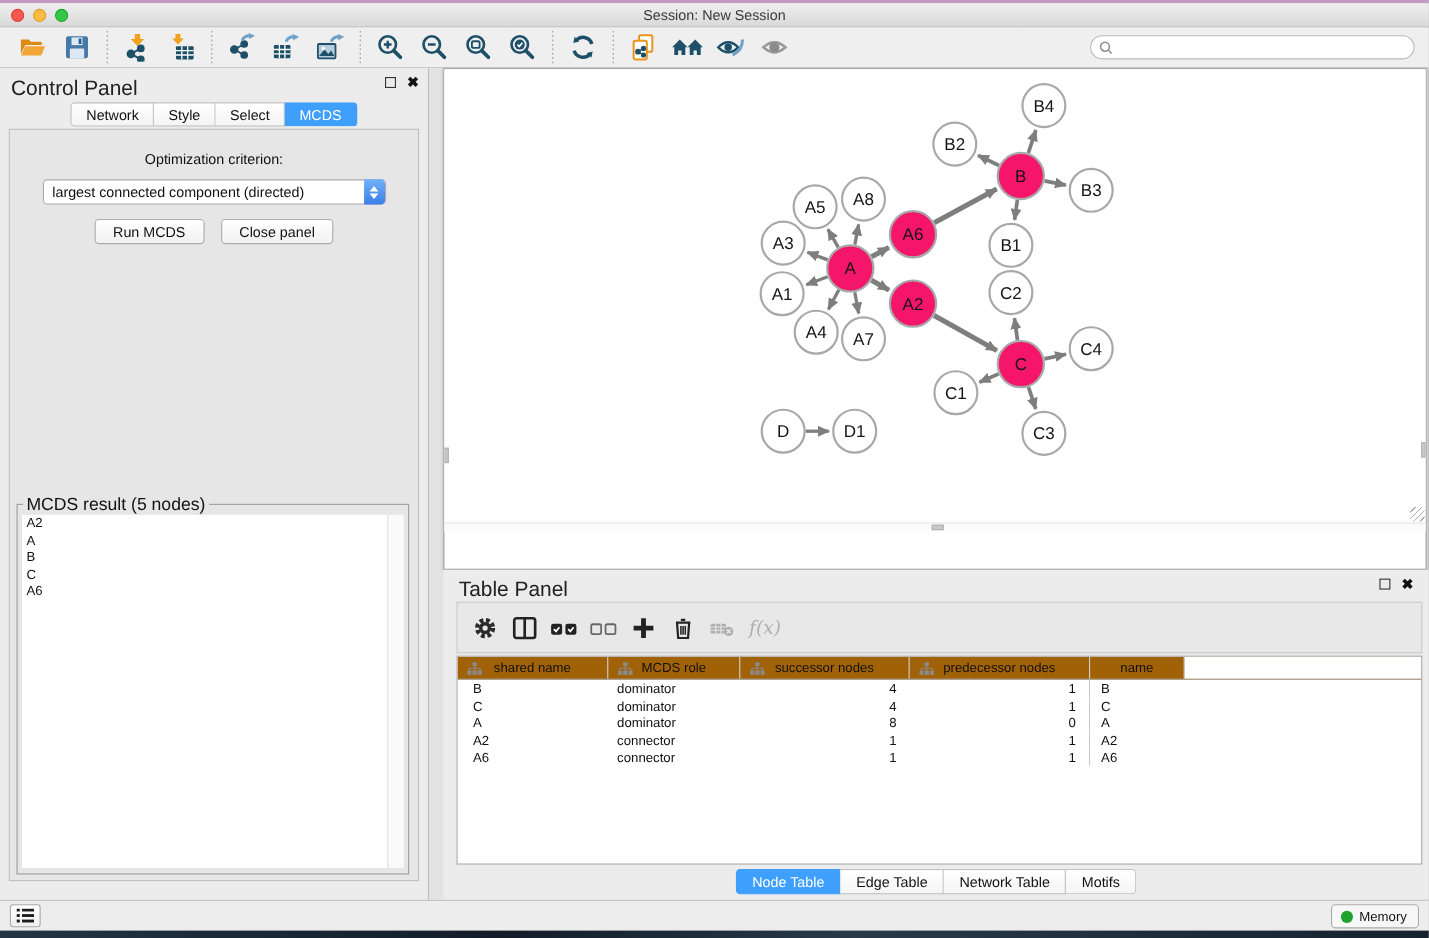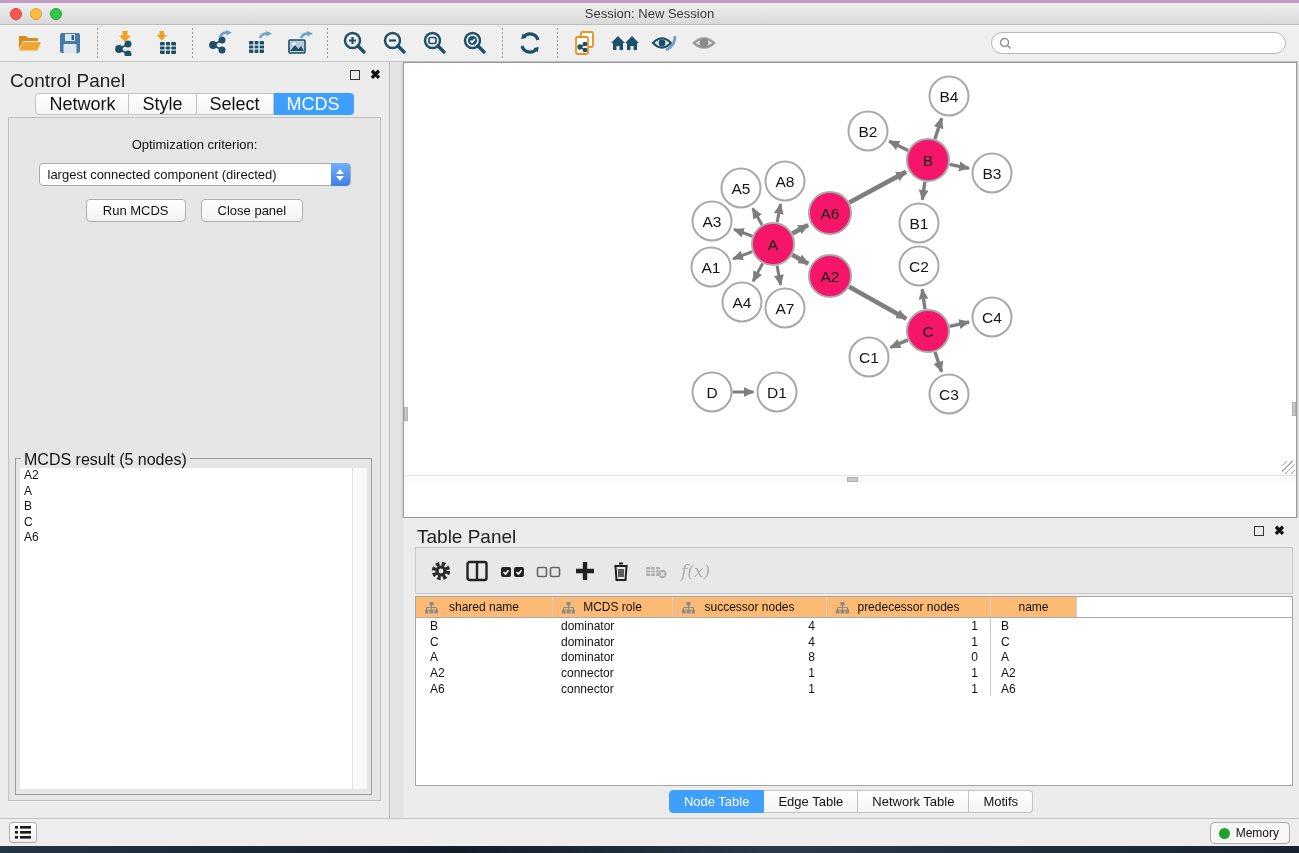--- a/index.html
+++ b/index.html
@@ -37,21 +37,21 @@
   .main { position:absolute; top:62px; left:0; width:1299px; height:756px; }
   
   .control-panel { position:absolute; left:0; top:0; width:390px; height:756px;
     background:#ECECEC; border-right:1px solid #BDBDBD; }
   .panel-head { position:relative; height:28px; }
   .panel-head .ptitle { position:absolute; left:10px; top:8px; font-size:19px; color:#222; }
   .win-icons { position:absolute; right:8px; top:8px; display:flex; gap:10px; align-items:center; }
   .float-icon { width:10px; height:10px; border:1.5px solid #333; display:inline-block; }
   .close-icon { font-size:13px; font-weight:bold; color:#111; line-height:10px; }
   .cp-tabs { position:absolute; top:31px; left:0; width:100%; display:flex; justify-content:center; }
-  .cp-tab { height:22px; padding:0 13px; font-size:18px; color:#111;
+  .cp-tab { height:22px; padding:0 13px; font-size:13px; color:#111;
     border:1px solid #C3C3C3; border-left-width:0; background:linear-gradient(#FFF,#F4F4F4);
     font-family:"Liberation Sans",sans-serif; }
   .cp-tab:first-child { border-left-width:1px; border-radius:4px 0 0 4px; }
   .cp-tab:last-child { border-radius:0 4px 4px 0; }
   .cp-tab.active { background:#3E9FFC; border-color:#3E9FFC; color:#FFF; }
   .cp-body { position:absolute; left:8px; right:8px; top:55px; bottom:17px;
     border:1px solid #C0C0C0; background:#E6E6E6; }
   .crit-label { text-align:center; margin-top:19px; font-size:13px; color:#111; }
   .select-row { display:flex; justify-content:center; margin-top:11px; }
   .select { position:relative; width:312px; height:23px; background:#FFF;
@@ -93,21 +93,21 @@
   .resize-grip { position:absolute; right:1px; bottom:9px; width:13px; height:13px;
     background:repeating-linear-gradient(135deg, transparent 0 3px, #ABABAB 3px 4px); }
   
   .table-panel { position:absolute; left:403px; top:456px; width:896px; height:300px; background:#ECECEC; }
   .tp-toolbar { position:absolute; left:12px; top:29px; width:878px; height:47px;
     border:1px solid #C9C9C9; background:#E8E8E8; display:flex; align-items:center; padding-left:7px; }
   .tp-btn { width:36px; height:36px; display:flex; align-items:center; justify-content:center; }
   .fx-label { font-family:"DejaVu Serif", serif; font-style:italic; font-size:17px; color:#AFAFAF; margin-left:6px; }
   .tbl { position:absolute; left:12px; top:78px; width:878px; height:190px; background:#FFF;
     border:1px solid #A5A5A5; overflow:hidden; }
-  .tbl-head { display:flex; height:21px; background:#fdba74; border-bottom:1px solid #ABABAB; }
+  .tbl-head { display:flex; height:21px; background:#a16207; border-bottom:1px solid #ABABAB; }
   .th { position:relative; height:100%; border-right:1px solid #CFCFCF;
     display:flex; align-items:center; justify-content:center; font-size:12px; color:#111; }
   .th .hicon { position:absolute; left:9px; top:5px; }
   .th.filler { background:#FFF; border-right:none; flex:1; }
   .tbl-row { display:flex; height:15.7px; align-items:center; }
   .td { height:100%; font-size:12px; color:#111; display:flex; align-items:center; }
   .td.left { justify-content:flex-start; }
   .td.right { justify-content:flex-end; }
   .td.sep-strong { border-right:1px solid #C9C9C9; }
   .tp-tabs { position:absolute; left:0; right:0; top:272px; display:flex; justify-content:center; }

